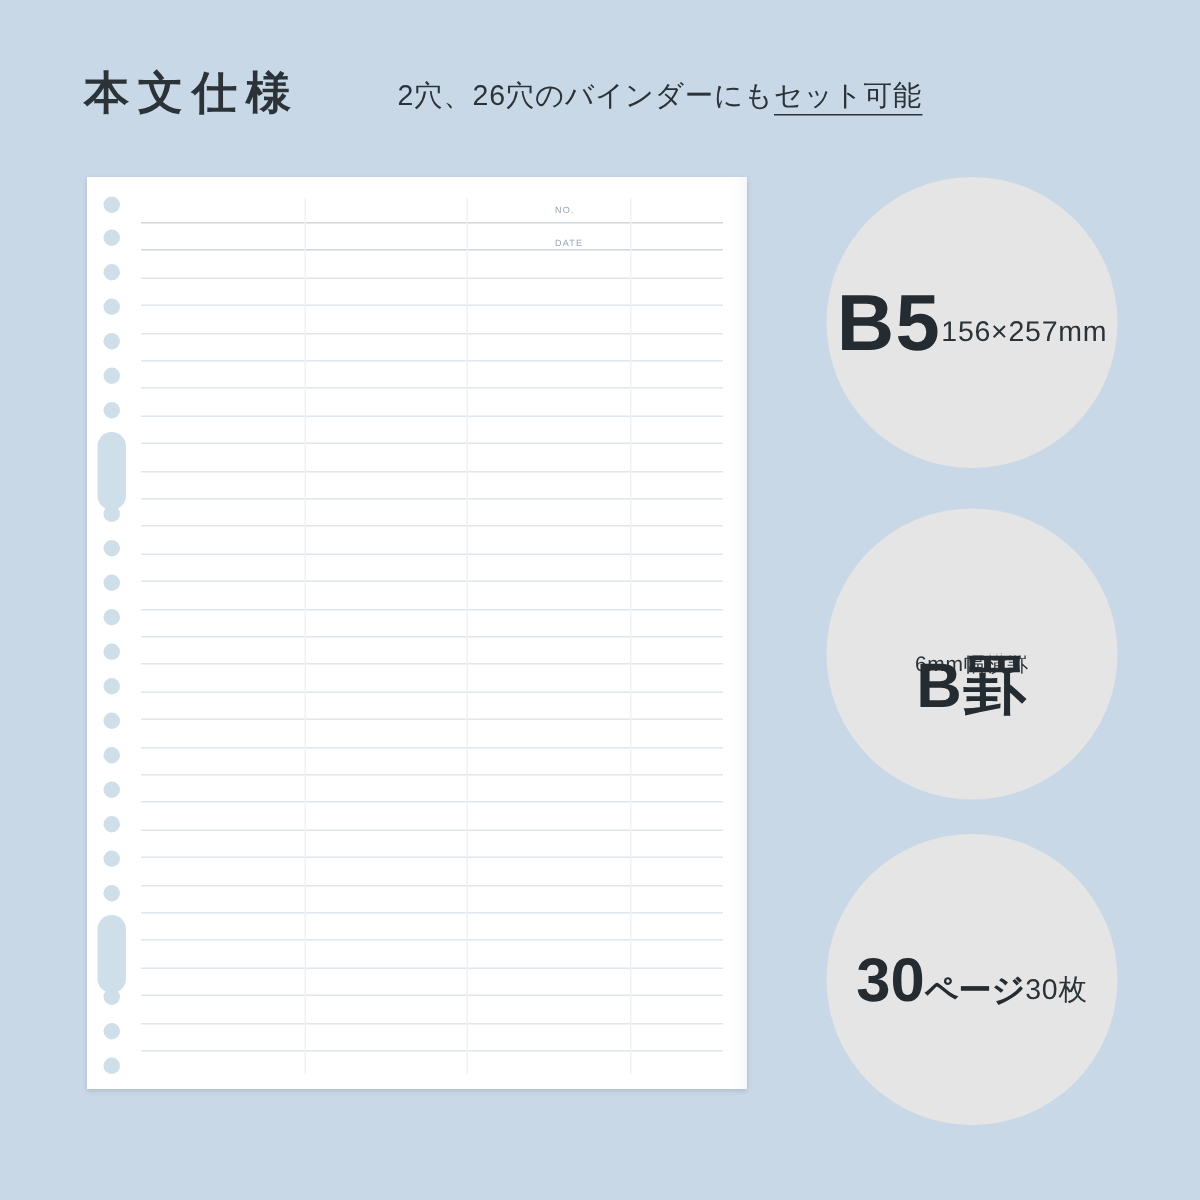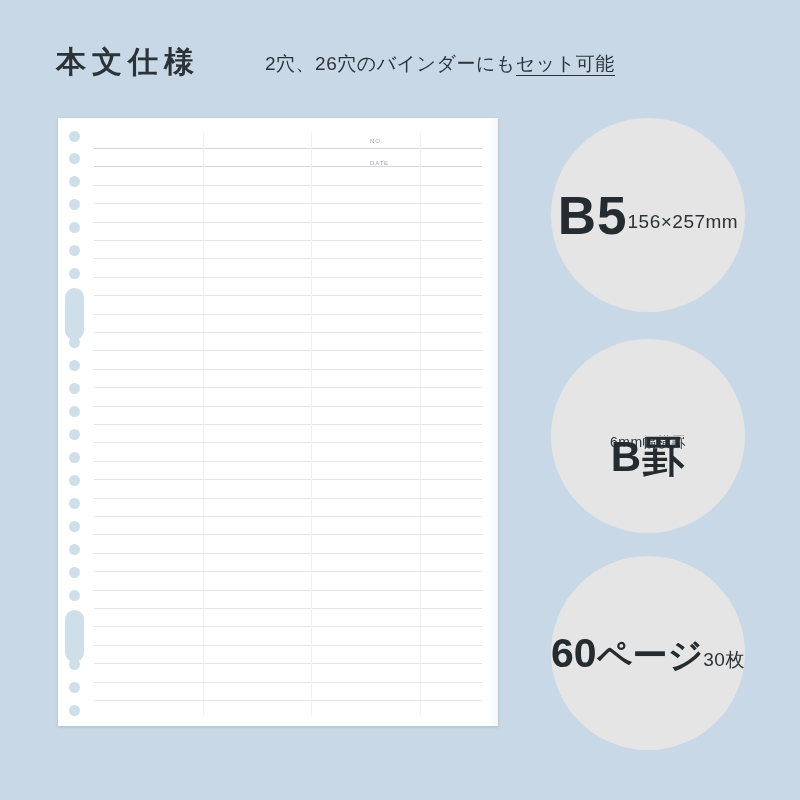--- a/index.html
+++ b/index.html
@@ -153,21 +153,21 @@
   .circle-rule { left: 551px; top: 339px;  width: 194px; height: 194px; }
   .circle-pages{ left: 551px; top: 556px;  width: 194px; height: 194px; }
 
   .c-main {
     font-weight: 700;
     line-height: 1;
   }
   .c-main.b5    { font-size: 53px; letter-spacing: 1px; }
   .c-main.rule  { font-size: 42px; letter-spacing: 1px; }
   .c-main.pages { font-size: 41px; letter-spacing: 0px; }
-  .c-main.pages .suffix { font-size: 35px; }
+  .c-main.pages .suffix { font-size: 22px; }
   .c-sub {
     margin-top: 13px;
     font-size: 19px;
     letter-spacing: 0.5px;
     color: #2b3338;
   }
   .c-sub.small { font-size: 14px; }
 </style>
 </head>
 <body>
@@ -259,15 +259,15 @@
   <div class="c-main b5">B5</div>
   <div class="c-sub">156×257mm</div>
 </div>
 
 <div class="circle circle-rule">
   <div class="c-main rule">B罫</div>
   <div class="c-sub small">6mm幅横罫</div>
 </div>
 
 <div class="circle circle-pages">
-  <div class="c-main pages"><span>60</span><span class="suffix">ページ</span></div>
+  <div class="c-main pages"><span>30</span><span class="suffix">ページ</span></div>
   <div class="c-sub">30枚</div>
 </div>
 
 </body></html>

